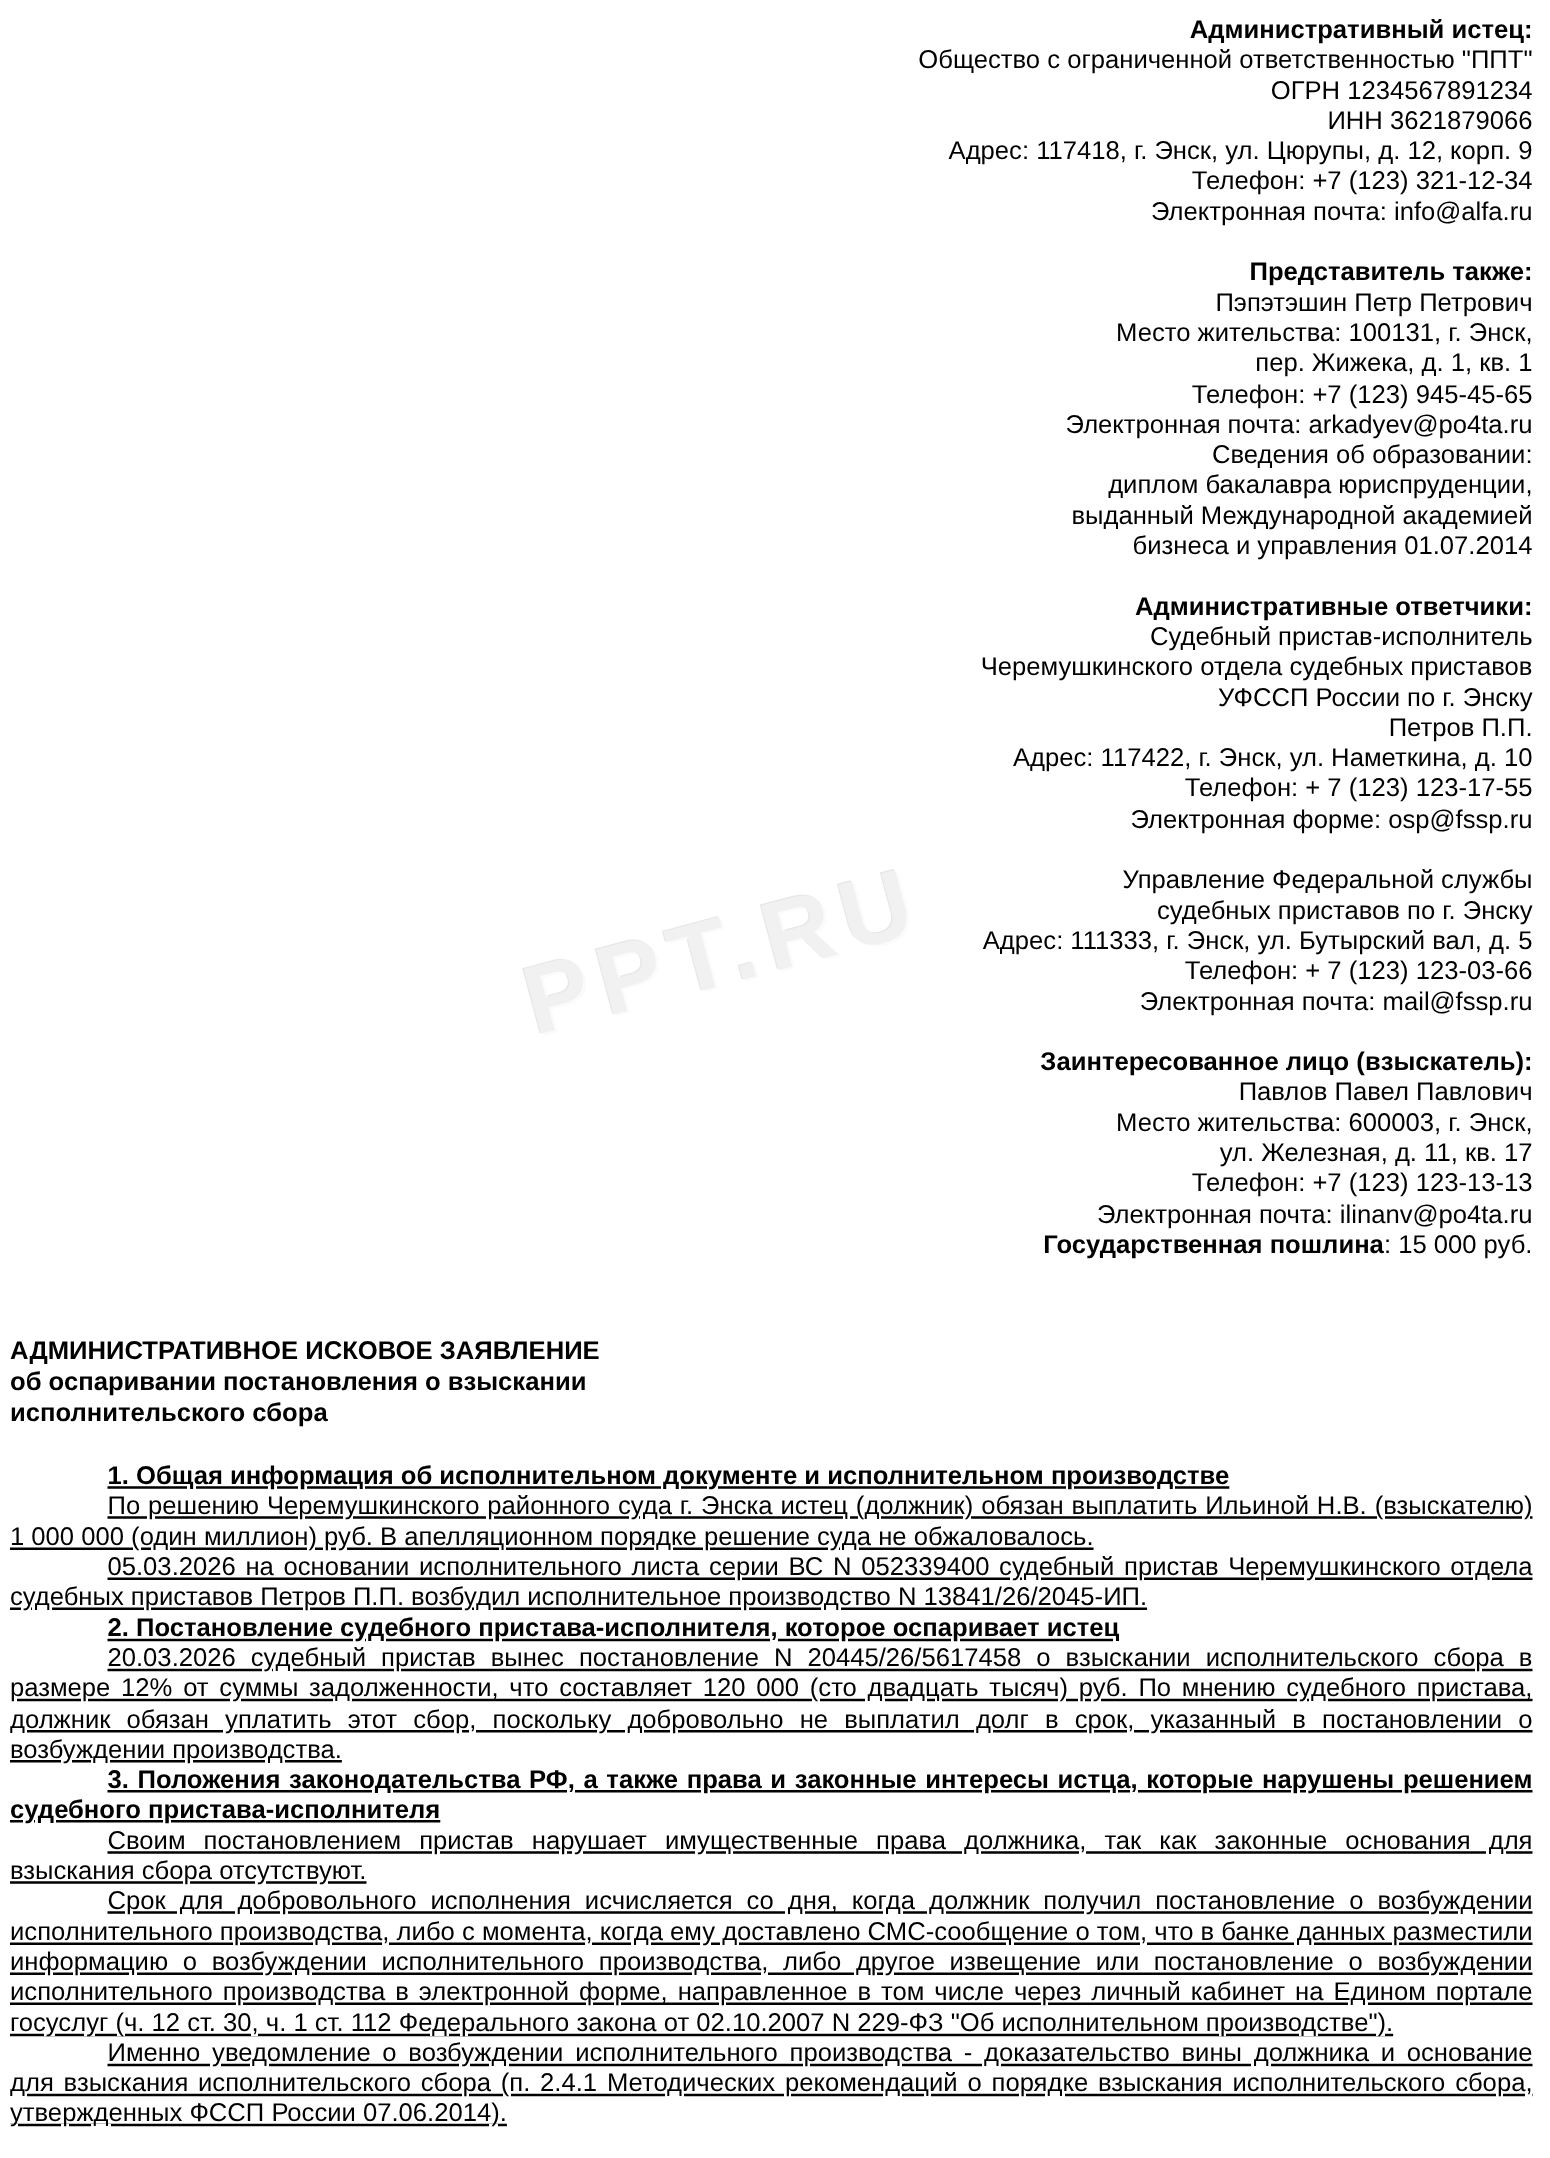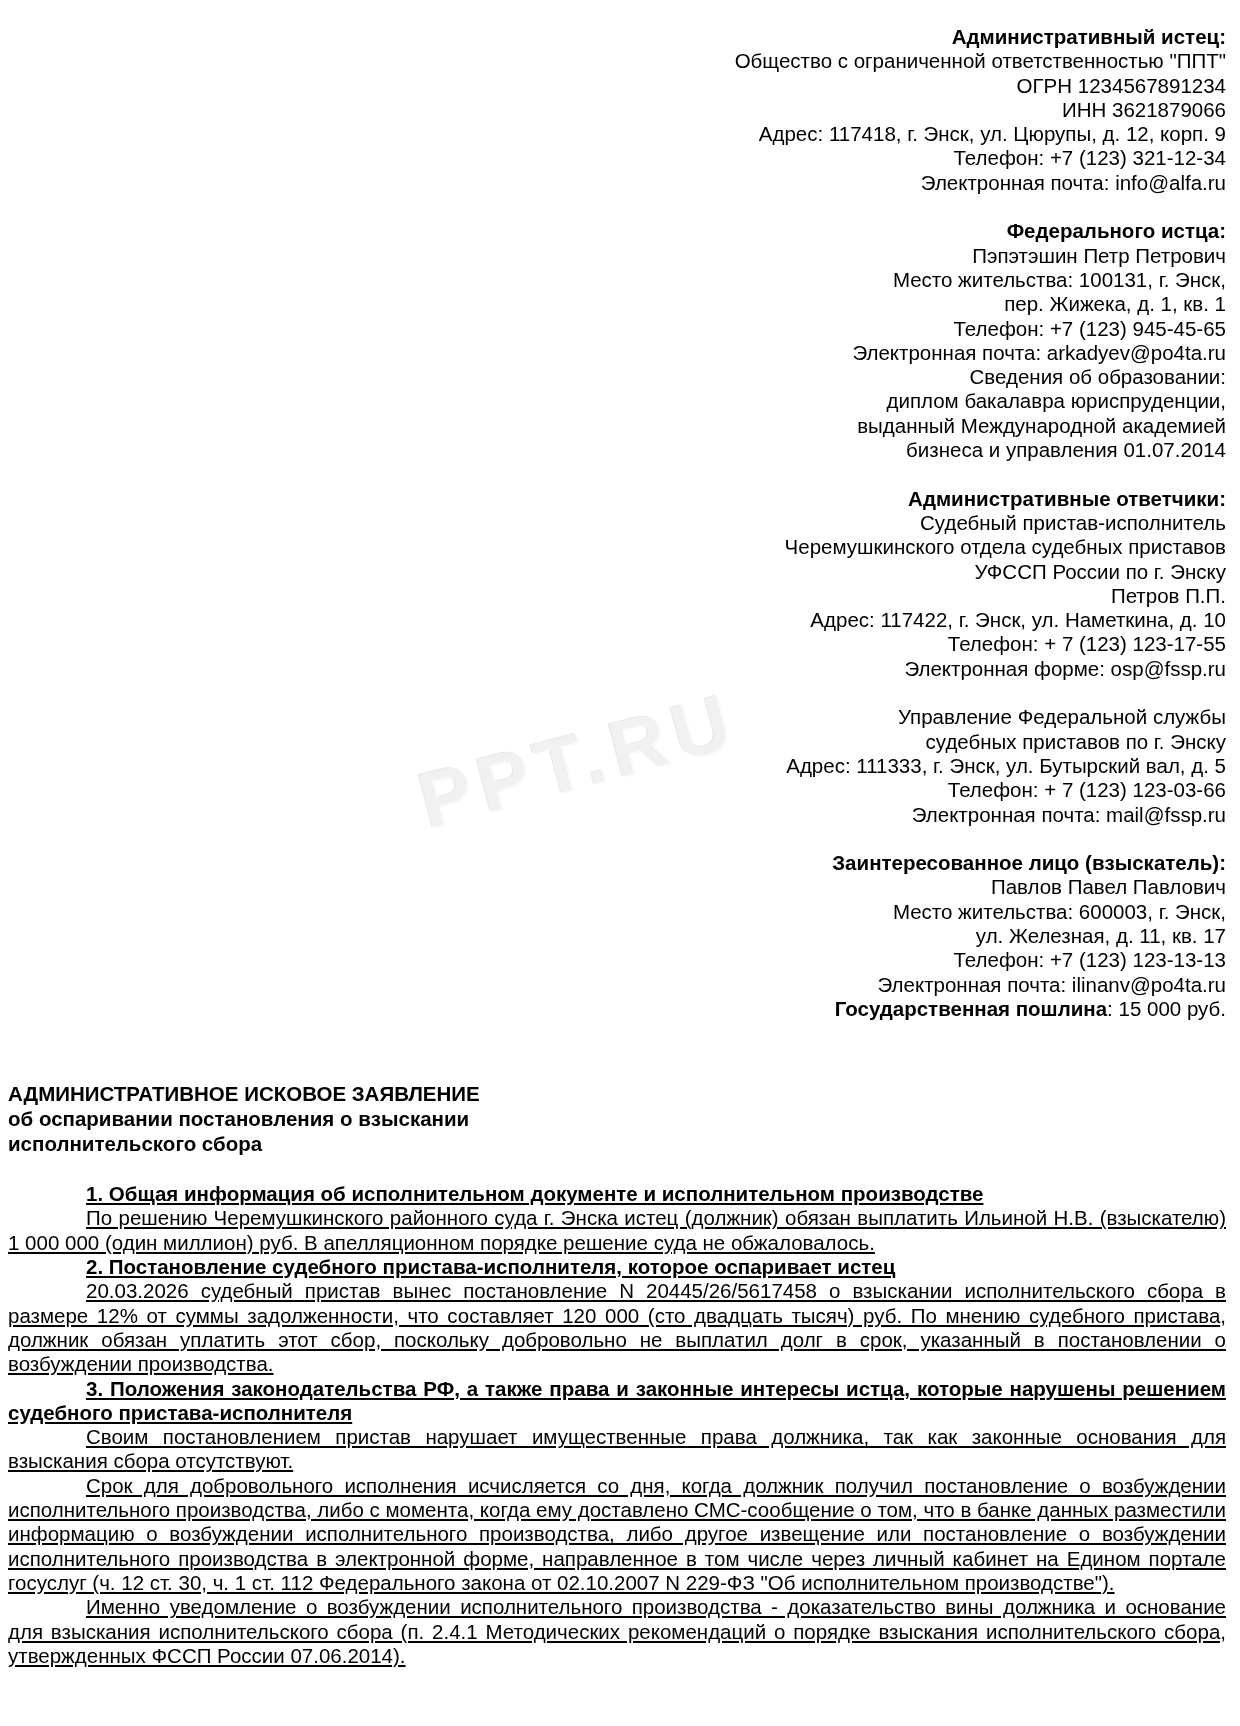--- a/index.html
+++ b/index.html
@@ -16,21 +16,21 @@
   }
   .content {
     position: relative;
     padding: 12px 14px 0 8px;
     z-index: 1;
   }
   .bold { font-weight: bold; }
 
   
   .parties { text-align: right; }
-  .party-block { margin-bottom: 24.3px; margin-top: 13px; }
+  .party-block { margin-bottom: 24.3px; }
   .party-block:last-child { margin-bottom: 0; }
 
   
   .doc-title {
     margin-top: 60px;
     text-align: left;
     font-weight: bold;
     line-height: 25px;
   }
 
@@ -75,21 +75,21 @@
         <div class="bold">Административный истец:</div>
         <div>Общество с ограниченной ответственностью "ППТ"</div>
         <div>ОГРН 1234567891234</div>
         <div>ИНН 3621879066</div>
         <div>Адрес: 117418, г. Энск, ул. Цюрупы, д. 12, корп. 9</div>
         <div>Телефон: +7 (123) 321-12-34</div>
         <div>Электронная почта: info@alfa.ru</div>
       </div>
 
       <div class="party-block">
-        <div class="bold">Федерального истца:</div>
+        <div class="bold">Представитель также:</div>
         <div>Пэпэтэшин Петр Петрович</div>
         <div>Место жительства: 100131, г. Энск,</div>
         <div>пер. Жижека, д. 1, кв. 1</div>
         <div>Телефон: +7 (123) 945-45-65</div>
         <div>Электронная почта: arkadyev@po4ta.ru</div>
         <div>Сведения об образовании:</div>
         <div>диплом бакалавра юриспруденции,</div>
         <div>выданный Международной академией</div>
         <div>бизнеса и управления 01.07.2014</div>
       </div>
@@ -127,20 +127,21 @@
 
     <div class="doc-title">
       <div>АДМИНИСТРАТИВНОЕ ИСКОВОЕ ЗАЯВЛЕНИЕ</div>
       <div>об оспаривании постановления о взыскании</div>
       <div>исполнительского сбора</div>
     </div>
 
     <div class="doc-body">
       <p class="sec-heading">1. Общая информация об исполнительном документе и исполнительном производстве</p>
       <p>По решению Черемушкинского районного суда г. Энска истец (должник) обязан выплатить Ильиной Н.В. (взыскателю) 1 000 000 (один миллион) руб. В апелляционном порядке решение суда не обжаловалось.</p>
+      <p>05.03.2026 на основании исполнительного листа серии ВС N 052339400 судебный пристав Черемушкинского отдела судебных приставов Петров П.П. возбудил исполнительное производство N 13841/26/2045-ИП.</p>
 
       <p class="sec-heading">2. Постановление судебного пристава-исполнителя, которое оспаривает истец</p>
       <p>20.03.2026 судебный пристав вынес постановление N 20445/26/5617458 о взыскании исполнительского сбора в размере 12% от суммы задолженности, что составляет 120 000 (сто двадцать тысяч) руб. По мнению судебного пристава, должник обязан уплатить этот сбор, поскольку добровольно не выплатил долг в срок, указанный в постановлении о возбуждении производства.</p>
 
       <p class="sec-heading">3. Положения законодательства РФ, а также права и законные интересы истца, которые нарушены решением судебного пристава-исполнителя</p>
       <p>Своим постановлением пристав нарушает имущественные права должника, так как законные основания для взыскания сбора отсутствуют.</p>
       <p>Срок для добровольного исполнения исчисляется со дня, когда должник получил постановление о возбуждении исполнительного производства, либо с момента, когда ему доставлено СМС-сообщение о том, что в банке данных разместили информацию о возбуждении исполнительного производства, либо другое извещение или постановление о возбуждении исполнительного производства в электронной форме, направленное в том числе через личный кабинет на Едином портале госуслуг (ч. 12 ст. 30, ч. 1 ст. 112 Федерального закона от 02.10.2007 N 229-ФЗ "Об исполнительном производстве").</p>
       <p>Именно уведомление о возбуждении исполнительного производства - доказательство вины должника и основание для взыскания исполнительского сбора (п. 2.4.1 Методических рекомендаций о порядке взыскания исполнительского сбора, утвержденных ФССП России 07.06.2014).</p>
     </div>
 

